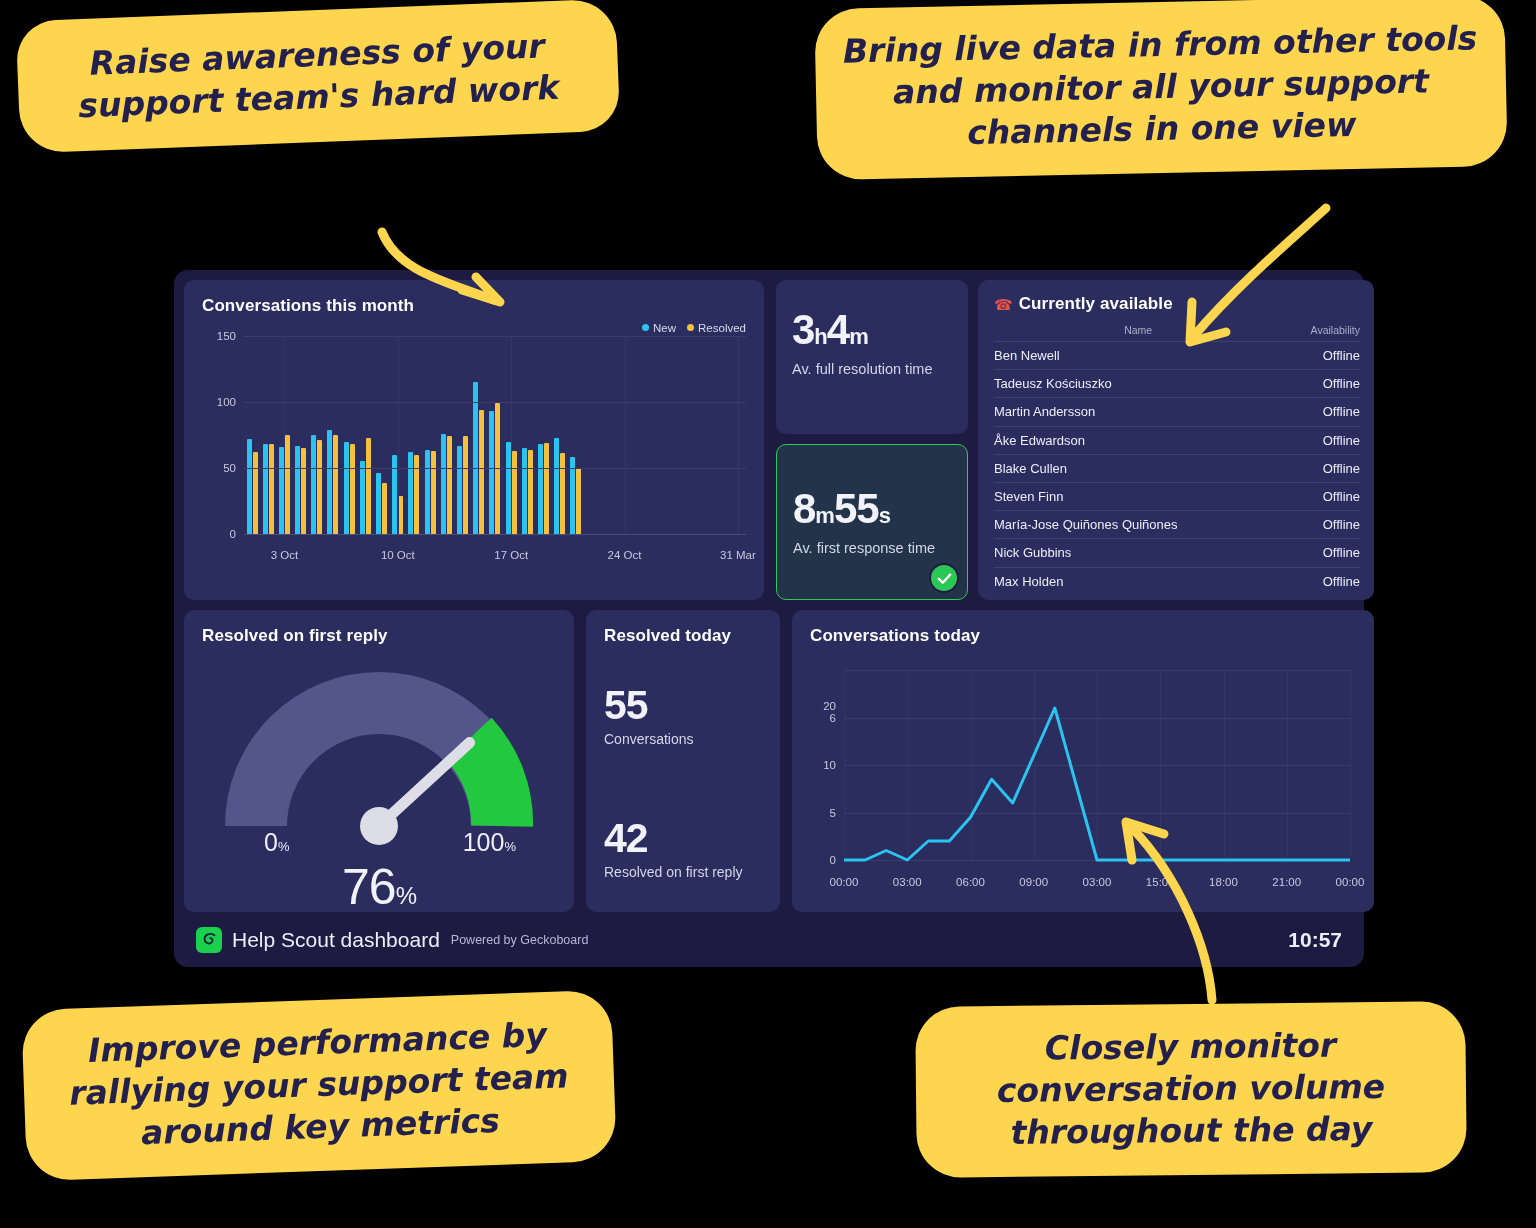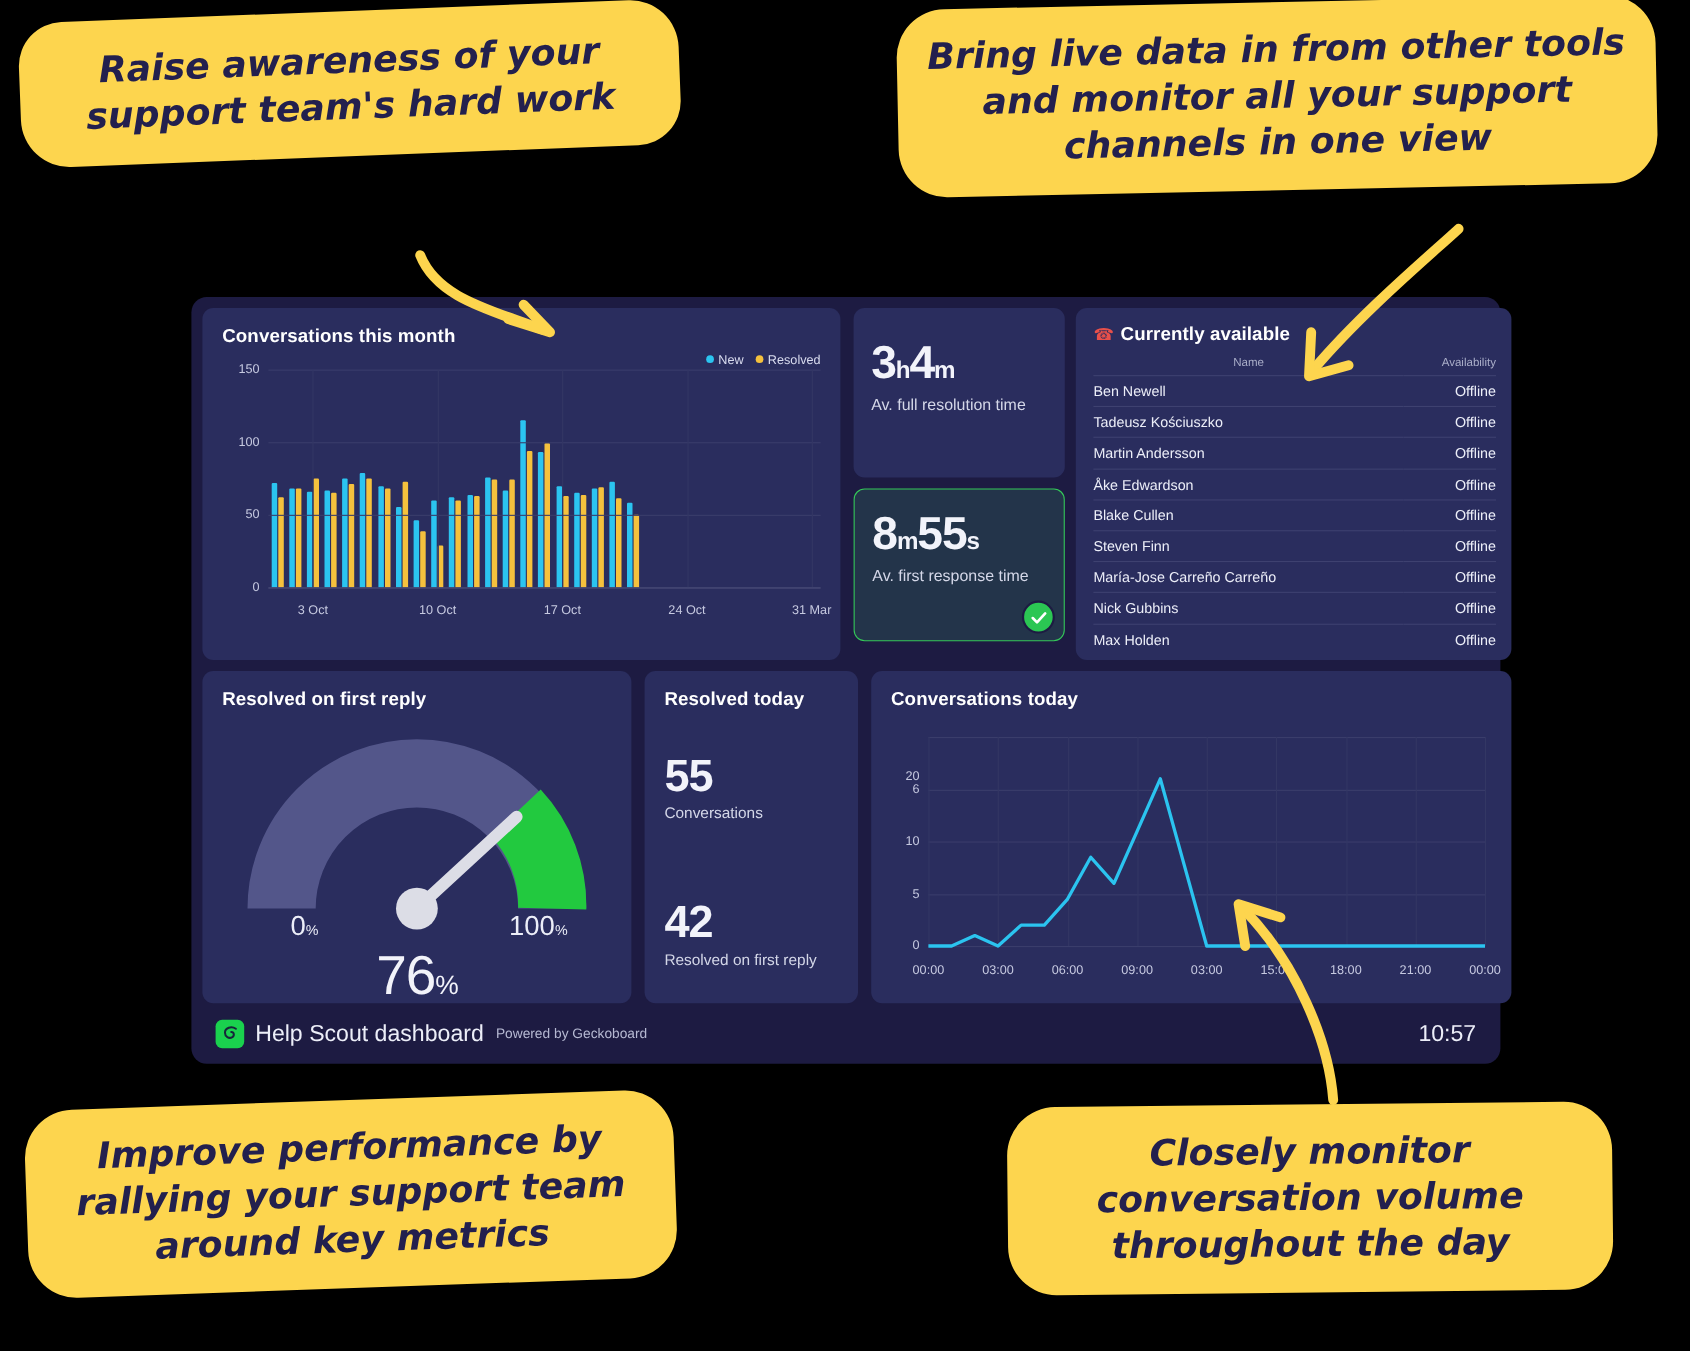--- a/index.html
+++ b/index.html
@@ -65,22 +65,22 @@
   .xaxis {
     position:absolute; left:42px; top:227px; width:502px;
     font-size:11.5px; color:#c6c9e0;
   }
   .xtick { position:absolute; transform: translateX(-50%); white-space:nowrap; }
   .axisline { position:absolute; left:42px; top:212px; width:502px; height:1px; background:#4a4d78; }
 
   
   #p-kpi1 { left: 592px; top: 0; width: 192px; height: 154px; padding: 26px 16px; }
   #p-kpi2 {
-    left: 592px; top: 164px; width: 192px; height: 139px;
-    padding: 16px 16px; background:#23344a; border:1.6px solid #34c759;
+    left: 592px; top: 164px; width: 192px; height: 156px;
+    padding: 40px 16px; background:#23344a; border:1.6px solid #34c759;
   }
   .kpi-num { color:#f2f3fa; font-weight:bold; letter-spacing:-1px; }
   .kpi-num .big { font-size:42px; }
   .kpi-num .unit { font-size:22px; font-weight:bold; }
   .kpi-label { color:#d4d7e8; font-size:14.5px; margin-top:7px; }
   .kpi-check {
     position:absolute; right:8px; bottom:6px;
     width:30px; height:30px; border-radius:50%;
     background:#2bc653; border:2px solid #1d1b42;
     display:flex; align-items:center; justify-content:center;
@@ -320,21 +320,21 @@
               </tr>
               <tr>
                 <td>Blake Cullen</td>
                 <td class="r">Offline</td>
               </tr>
               <tr>
                 <td>Steven Finn</td>
                 <td class="r">Offline</td>
               </tr>
               <tr>
-                <td>María-Jose Carreño Carreño</td>
+                <td>María-Jose Quiñones Quiñones</td>
                 <td class="r">Offline</td>
               </tr>
               <tr>
                 <td>Nick Gubbins</td>
                 <td class="r">Offline</td>
               </tr>
               <tr>
                 <td>Max Holden</td>
                 <td class="r">Offline</td>
               </tr>
@@ -414,21 +414,21 @@
 
     <div style="position:absolute;left:10px;right:10px;bottom:0;height:55px;display:flex;align-items:center;padding:0 12px;">
       <span style="width:26px;height:26px;border-radius:6px;background:#1ad14e;display:flex;align-items:center;justify-content:center;margin-right:10px;">
         <svg width="17" height="17" viewBox="0 0 24 24" fill="none" stroke="#17243a" stroke-width="2.6" stroke-linecap="round">
           <path d="M19 6 C13 2 5 5 5 11 C5 16 10 19 14 17 C17.5 15.2 17 10 13 10"></path>
         </svg>
       </span>
       <span style="color:#eceef8;font-size:21px;">Help Scout dashboard</span>
       <span style="color:#b6b9d2;font-size:12.5px;margin-left:11px;">Powered by Geckoboard</span>
       <span style="flex:1"></span>
-      <span style="color:#eceef8;font-size:21px;">10:57</span>
+      <span style="color:#eceef8;font-size:21px;font-weight:bold;">10:57</span>
     </div>
   </div>
 
   <svg class="arrow" style="left:0;top:0;width:1536px;height:1228px;" viewBox="0 0 1536 1228">
 
     <path d="M382 232 C 398 272 448 282 494 300" stroke="#fdd54e" stroke-width="9" fill="none" stroke-linecap="round"></path>
     <path d="M500 302 L462 290 M500 302 L476 277" stroke="#fdd54e" stroke-width="9" fill="none" stroke-linecap="round"></path>
 
     <path d="M1326 208 C 1300 232 1238 284 1194 336" stroke="#fdd54e" stroke-width="9" fill="none" stroke-linecap="round"></path>
     <path d="M1190 342 L1192 302 M1190 342 L1226 332" stroke="#fdd54e" stroke-width="9" fill="none" stroke-linecap="round"></path>

